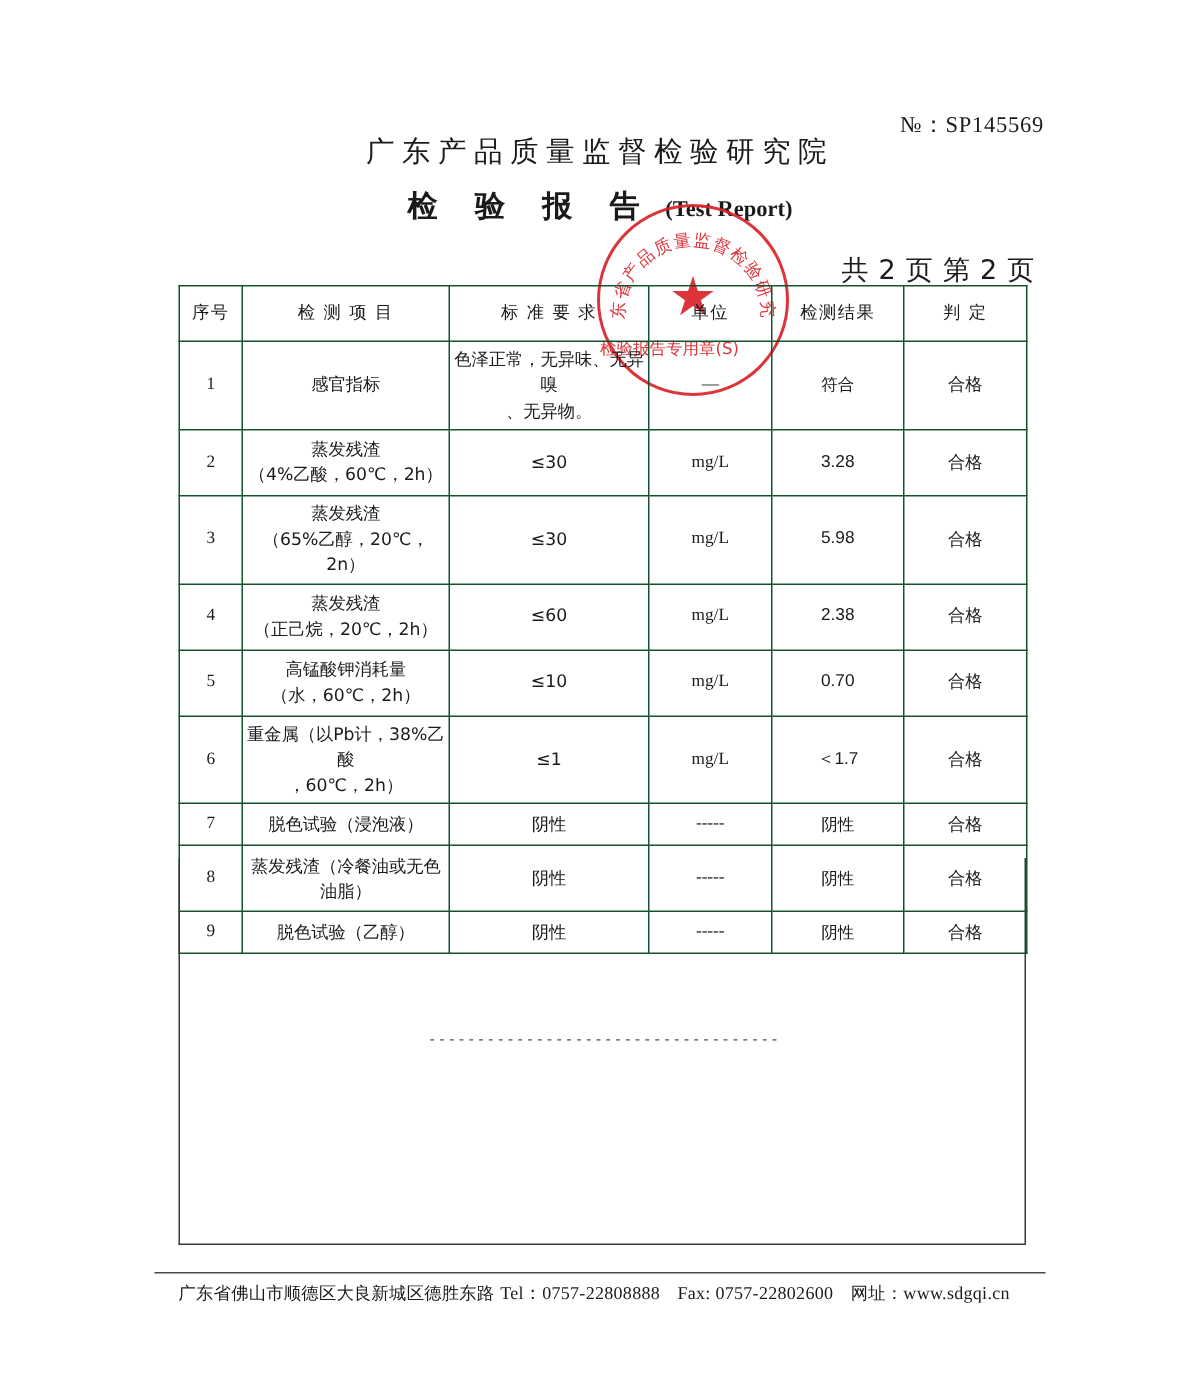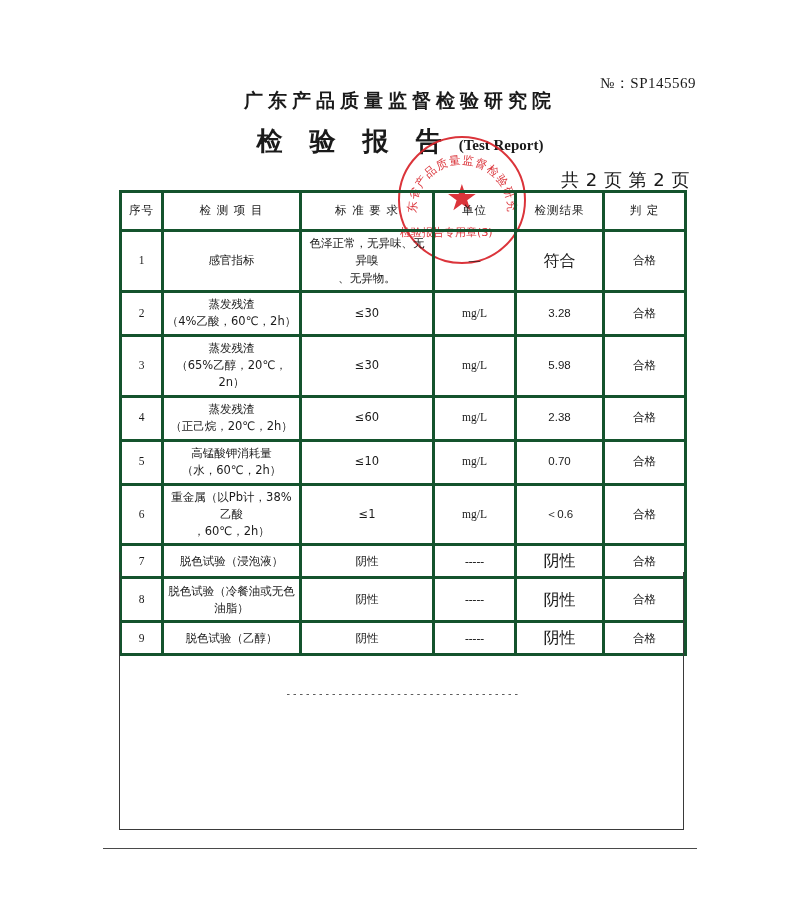--- a/index.html
+++ b/index.html
@@ -38,38 +38,38 @@
   
   .titles {
     position: absolute;
     top: 88px;
     left: 0;
     width: 800px;
     text-align: center;
   }
   .org-cn {
     font-size: 19px;
-    font-weight: bold;
+    font-weight: normal;
     letter-spacing: 5px;
     font-family: "DejaVu Sans", sans-serif;
   }
   .org-en {
     font-size: 13.5px;
     font-weight: bold;
     margin-top: 4px;
     letter-spacing: 0.1px;
     font-family: "Liberation Serif", serif;
   }
   .doc-title-row {
     margin-top: 10px;
     position: relative;
     height: 30px;
   }
   .doc-title-cn {
-    font-size: 26px;
+    font-size: 20px;
     font-weight: bold;
     letter-spacing: 9px;
     font-family: "DejaVu Sans", sans-serif;
   }
   .doc-title-en {
     font-size: 15px;
     font-weight: bold;
     font-family: "Liberation Serif", serif;
     margin-left: 4px;
   }
@@ -134,21 +134,21 @@
     position: absolute;
     left: 119px;
     top: 190px;
     width: 565px;
     border-collapse: collapse;
     font-family: "DejaVu Sans", sans-serif;
     table-layout: fixed;
   }
   table.report th,
   table.report td {
-    border: 3px solid #14532d;
+    border: 1px solid #14532d;
     text-align: center;
     vertical-align: middle;
     font-size: 11.5px;
     line-height: 1.5;
     padding: 3px 2px;
     font-weight: normal;
   }
   table.report th {
     height: 30px;
     letter-spacing: 1px;
@@ -159,21 +159,21 @@
   col.c-unit  { width: 82px; }
   col.c-res   { width: 88px; }
   col.c-judge { width: 82px; }
 
   td.seq   { font-family: "Liberation Serif", serif; font-size: 12px; }
   td.item  { text-align: center; }
   td.req   { text-align: left; padding-left: 7px; }
   td.req.center { padding-left: 2px; }
   td.unit  { font-family: "Liberation Serif", serif; font-size: 11.5px; }
   td.res   { font-family: Liberation Sans, sans-serif; font-size: 12px; }
-  td.res.cn { font-family: Liberation Serif, serif; font-size: 16px; }
+  td.res.cn { font-family: Liberation Serif, serif; font-size: 11px; }
   td.judge { font-size: 11.5px; }
   .row2 { display: block; }
 
   
   .blank-box {
     position: absolute;
     left: 119px;
     top: 572px;
     width: 565px;
     height: 258px;
@@ -333,37 +333,37 @@
       </tr>
 
       <tr style="height:44px">
         <td class="seq">6</td>
         <td class="item">
           <span class="row2">重金属（以Pb计，38%乙酸</span>
           <span class="row2">，60℃，2h）</span>
         </td>
         <td class="req center">≤1</td>
         <td class="unit">mg/L</td>
-        <td class="res">＜0.6</td>
+        <td class="res">＜1.7</td>
         <td class="judge">合格</td>
       </tr>
 
       <tr style="height:28px">
         <td class="seq">7</td>
         <td class="item">脱色试验（浸泡液）</td>
         <td class="req center">阴性</td>
         <td class="unit">-----</td>
         <td class="res cn">阴性</td>
         <td class="judge">合格</td>
       </tr>
 
       <tr style="height:44px">
         <td class="seq">8</td>
         <td class="item">
-          <span class="row2">脱色试验（冷餐油或无色</span>
+          <span class="row2">蒸发残渣（冷餐油或无色</span>
           <span class="row2">油脂）</span>
         </td>
         <td class="req center">阴性</td>
         <td class="unit">-----</td>
         <td class="res cn">阴性</td>
         <td class="judge">合格</td>
       </tr>
 
       <tr style="height:28px">
         <td class="seq">9</td>
@@ -374,14 +374,20 @@
         <td class="judge">合格</td>
       </tr>
     </tbody>
   </table>
 
   <div class="blank-box">
     <div class="dashes">------------------------------------</div>
   </div>
 
   <div class="footer-rule"></div>
+  <div class="footer-text">
+    <span>广东省佛山市顺德区大良新城区德胜东路</span>
+    <span class="en">Tel：0757-22808888</span>&nbsp;&nbsp;
+    <span class="en">Fax: 0757-22802600</span>&nbsp;&nbsp;
+    <span>网址：</span><span class="en">www.sdgqi.cn</span>
+  </div>
 
 </div>
 
 </body></html>

